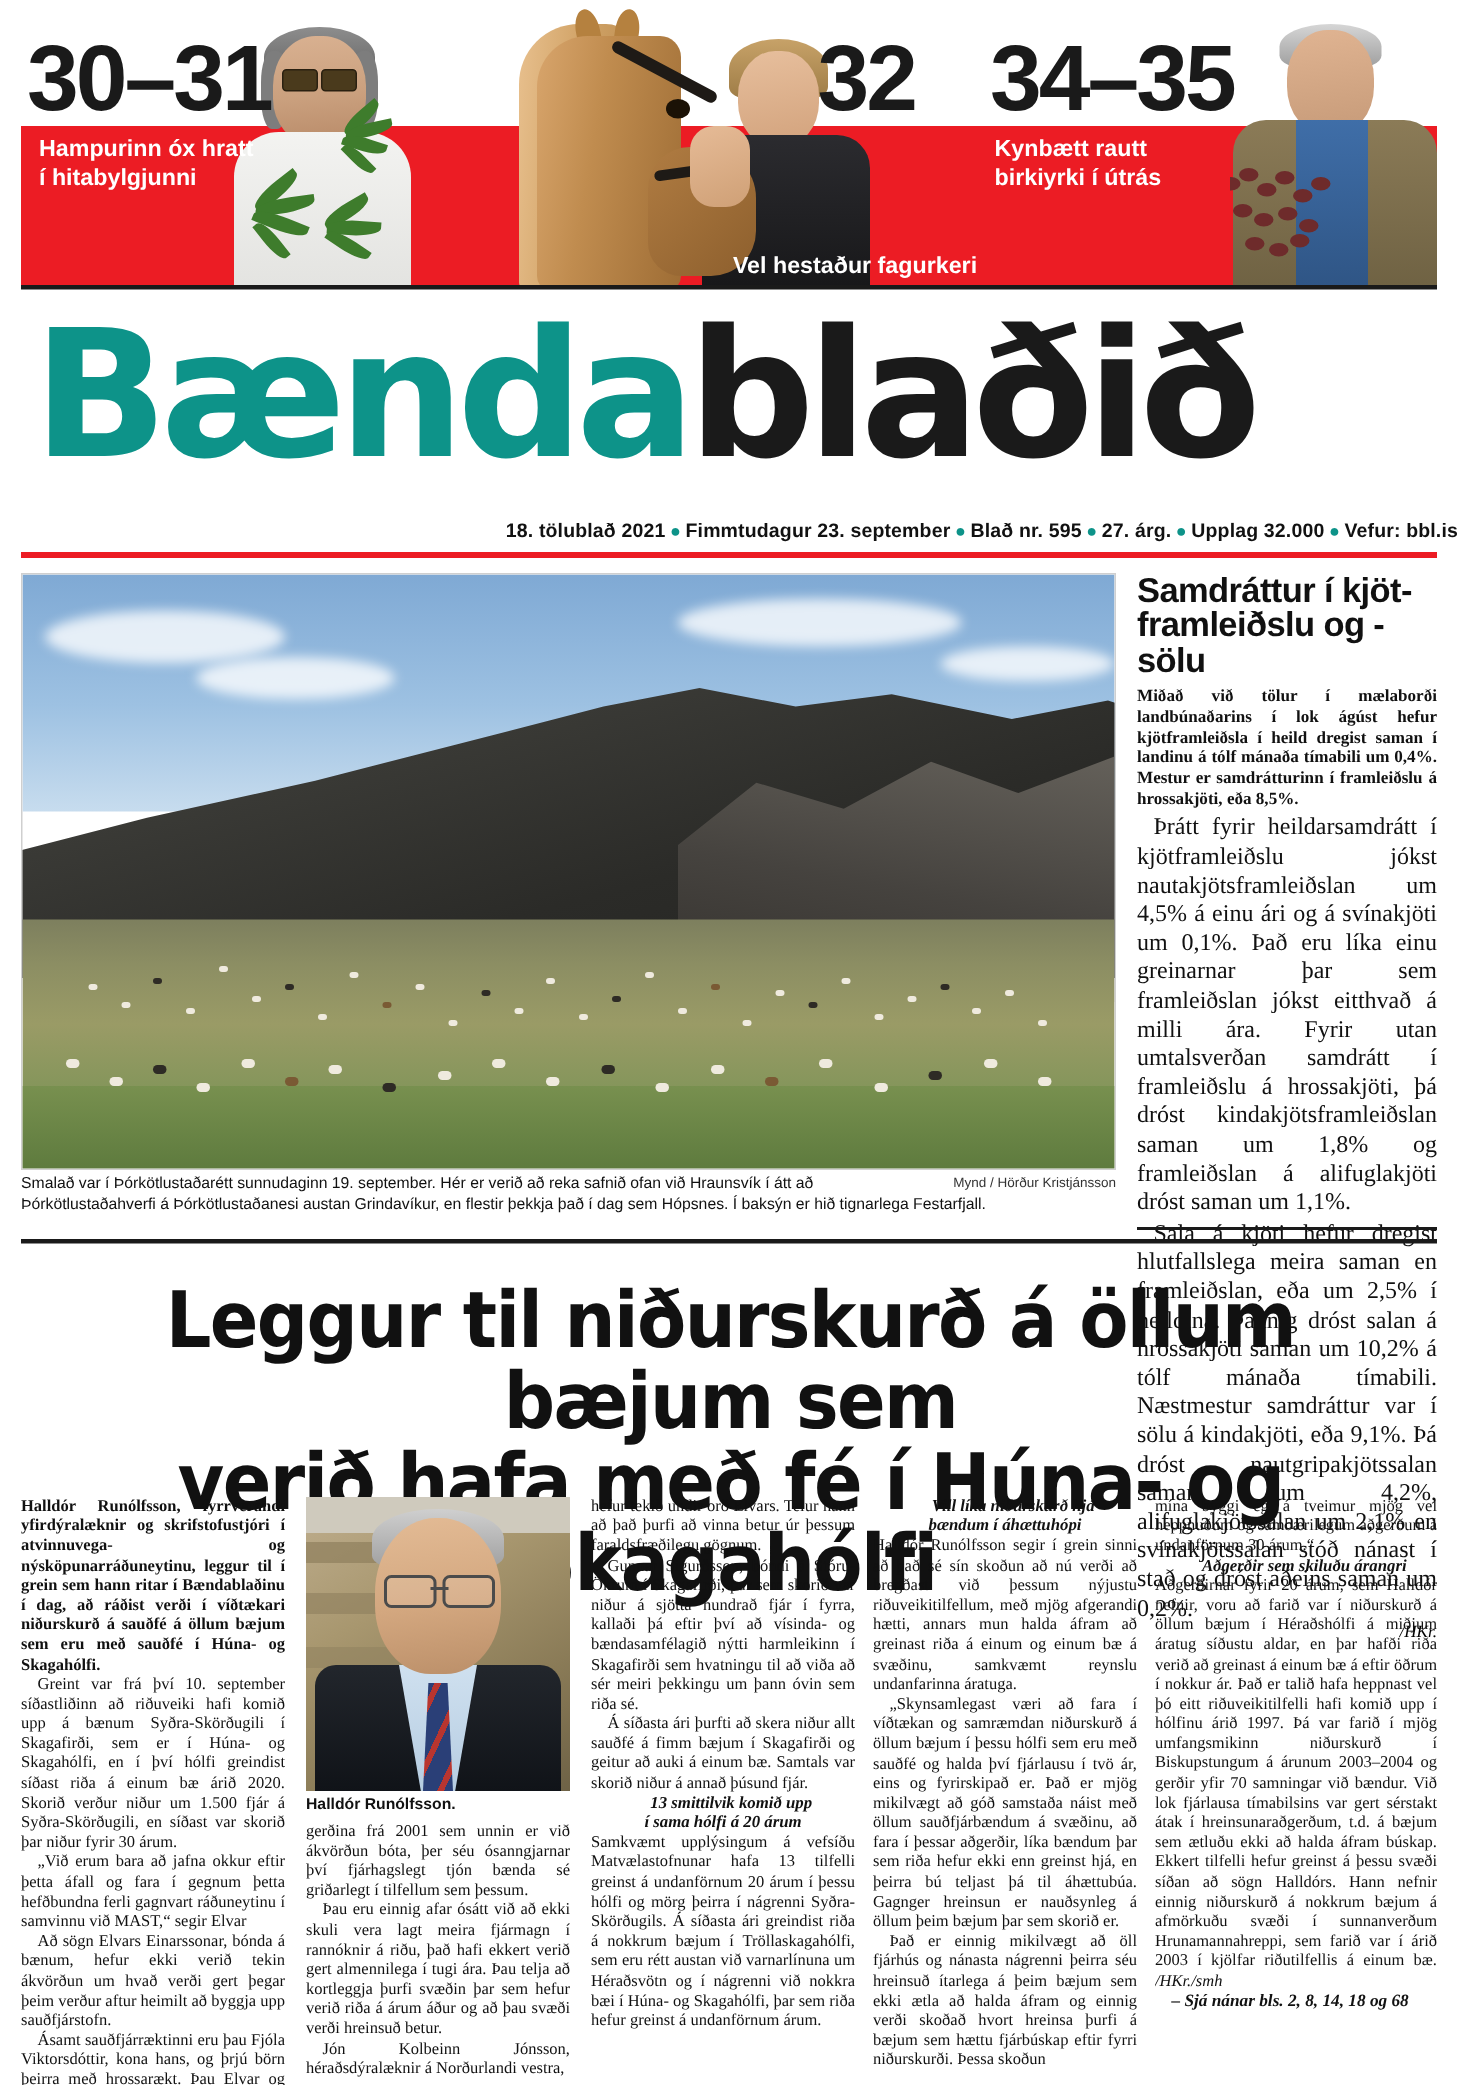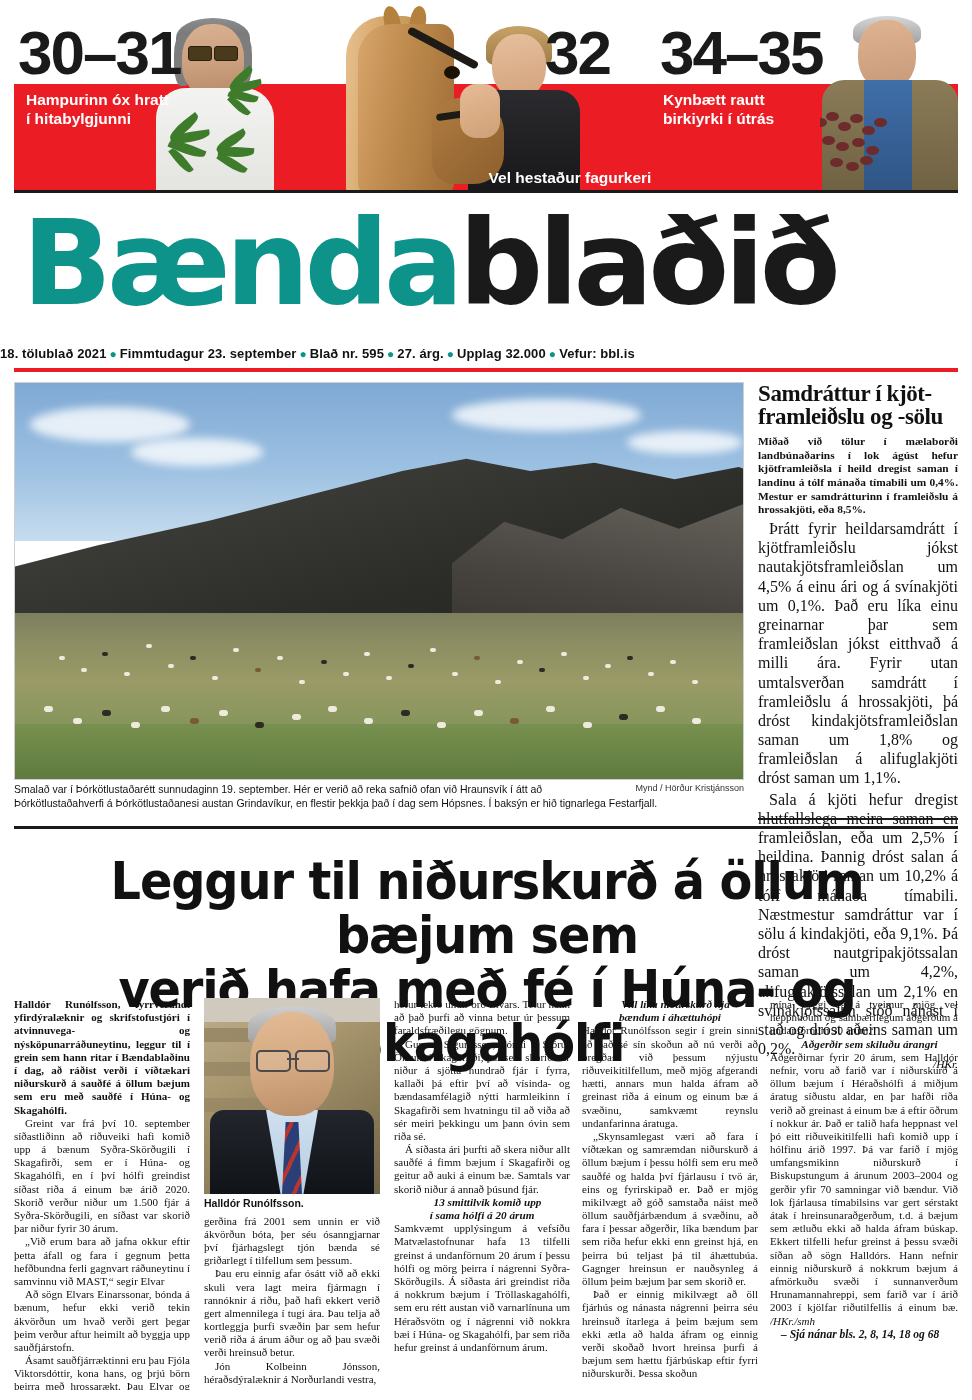--- a/index.html
+++ b/index.html
@@ -76,21 +76,21 @@
   .birchman .branch span{position:absolute;width:13px;height:9px;background:#6e2b2b;border-radius:50%;}
 
   .teaser-bottomline{position:absolute;left:14px;top:190px;width:944px;height:3px;background:#1a1a1a;}
 
   
   .masthead{position:absolute;left:0;top:200px;width:972px;height:178px;}
   .logo{position:absolute;left:22px;top:4px;font-size:118px;font-weight:bold;letter-spacing:-5px;line-height:1;
       font-family:"DejaVu Sans","Liberation Sans",sans-serif;}
   .logo .teal{color:#0d9389;}
   .logo .blk{color:#1a1a1a;}
-  .strapline{position:absolute;left:0;top:146px;width:972px;text-align:left;
+  .strapline{position:absolute;left:0;top:146px;width:972px;text-align:right;
       font-size:13px;font-weight:bold;color:#111;letter-spacing:0.1px;}
   .strapline .dot{color:#0d9389;font-size:12px;padding:0 3px;}
   .mast-rule{position:absolute;left:14px;top:168px;width:944px;height:4px;background:#ec1c24;}
 
   
   .hero-wrap{position:absolute;left:14px;top:382px;width:730px;height:398px;}
   .hero{position:absolute;inset:0;overflow:hidden;border:1px solid #cfcfcf;box-sizing:border-box;}
   .hero .sky{position:absolute;left:0;top:0;width:100%;height:40%;
       background:linear-gradient(180deg,#7fa9d4 0%,#9dc1e2 55%,#c7dcee 100%);}
   .hero .cloud{position:absolute;background:rgba(255,255,255,.78);border-radius:50%;filter:blur(4px);}
@@ -107,21 +107,21 @@
   .hero .sheep{position:absolute;width:6px;height:4px;border-radius:3px;background:#efeade;}
   .hero .sheep.d{background:#2e2b25;}
   .hero .sheep.b{background:#7a5a34;}
   .hero-cap{position:absolute;left:0;top:400px;width:730px;font-size:10.5px;line-height:1.35;color:#111;}
   .hero-cap .credit{float:right;font-size:9px;color:#333;margin-left:10px;}
   .hero-rule{position:absolute;left:14px;top:826px;width:944px;height:3px;background:#1a1a1a;}
 
   
   .side{position:absolute;left:758px;top:382px;width:200px;}
   .side-hd{font-size:23px;font-weight:bold;line-height:1.02;color:#111;letter-spacing:-0.4px;
-      font-family:Liberation Serif, serif;}
+      font-family:Liberation Sans, sans-serif;}
   .side-lead{margin-top:6px;font-family:"Liberation Serif",serif;font-weight:bold;font-size:11.4px;
       line-height:1.2;text-align:justify;color:#111;}
   .side-body{margin-top:2px;font-family:"Liberation Serif",serif;font-size:16px;line-height:1.2;
       text-align:justify;text-indent:11px;color:#111;}
   .side-sig{font-family:"Liberation Serif",serif;font-style:italic;font-size:11.4px;text-align:right;}
   .side-rule{position:absolute;left:758px;top:818px;width:200px;height:2px;background:#1a1a1a;}
 
   
   .kicker{position:absolute;left:16px;top:834px;width:944px;font-size:15px;font-weight:bold;color:#111;
       font-family:"DejaVu Sans Condensed","Liberation Sans",sans-serif;}

